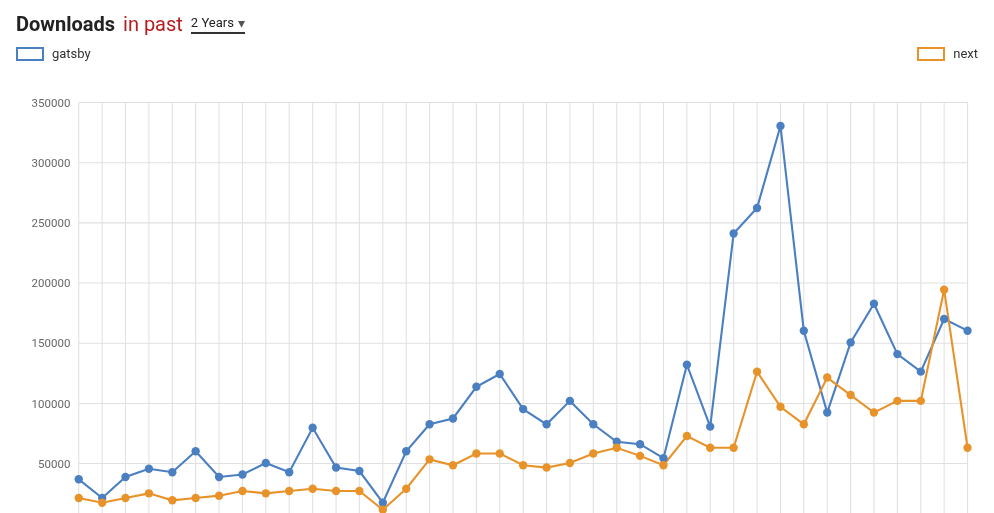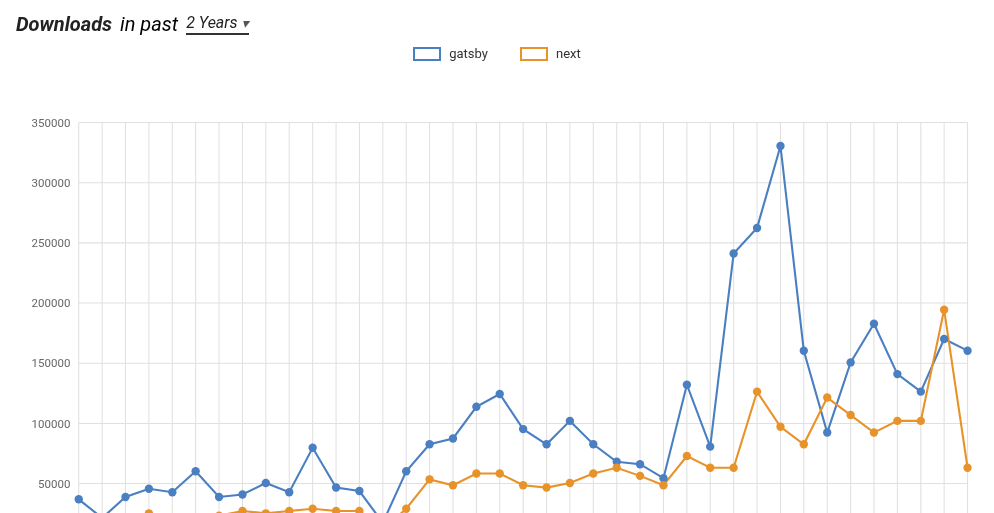--- a/index.html
+++ b/index.html
@@ -16,52 +16,51 @@
       padding: 12px 16px;
       display: flex;
       flex-direction: column;
     }
     .header {
       display: flex;
       align-items: center;
       gap: 8px;
       margin-bottom: 10px;
       font-size: 20px;
-      font-style: italic;
     }
     .header-downloads {
       font-weight: bold;
       color: #222;
     }
     .header-inpast {
-      color: #000000;
+      color: #b91c1c;
       font-weight: normal;
     }
     .header-select-wrapper {
       display: flex;
       align-items: center;
       border-bottom: 2px solid #333;
       padding-bottom: 1px;
       cursor: pointer;
     }
     .header-select-value {
-      font-size: 16px;
+      font-size: 13px;
       color: #222;
       font-weight: normal;
       margin-right: 4px;
     }
     .header-select-arrow {
       font-size: 14px;
       color: #555;
     }
     .legend {
       display: flex;
-      justify-content: center;
+      justify-content: space-between;
       gap: 32px;
-      margin-bottom: 20px;
+      margin-bottom: 0;
     }
     .legend-item {
       display: flex;
       align-items: center;
       gap: 8px;
       font-size: 13px;
       color: #333;
     }
     .legend-line {
       width: 28px;

